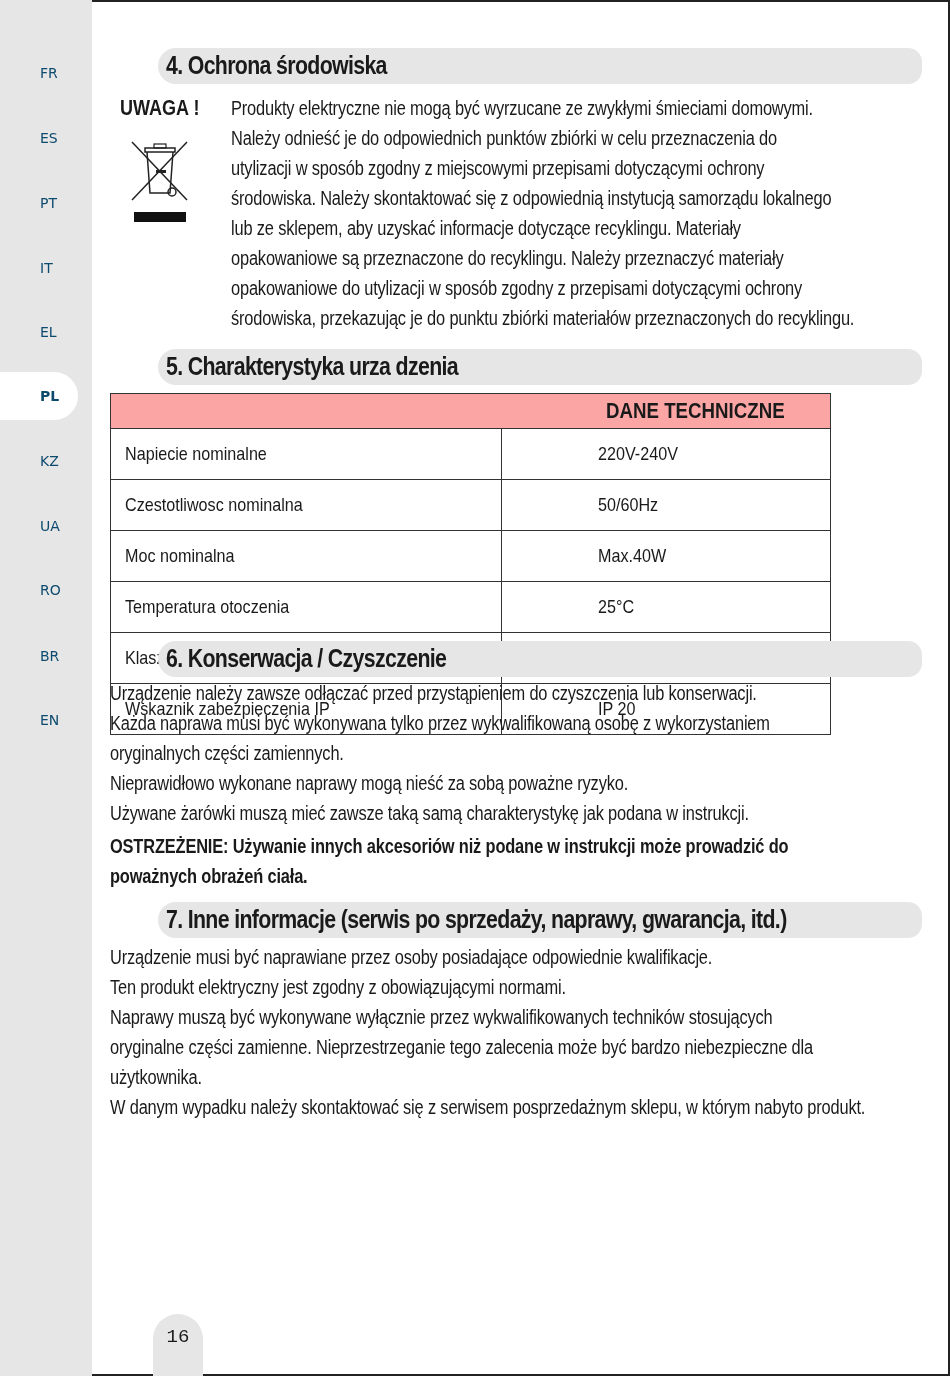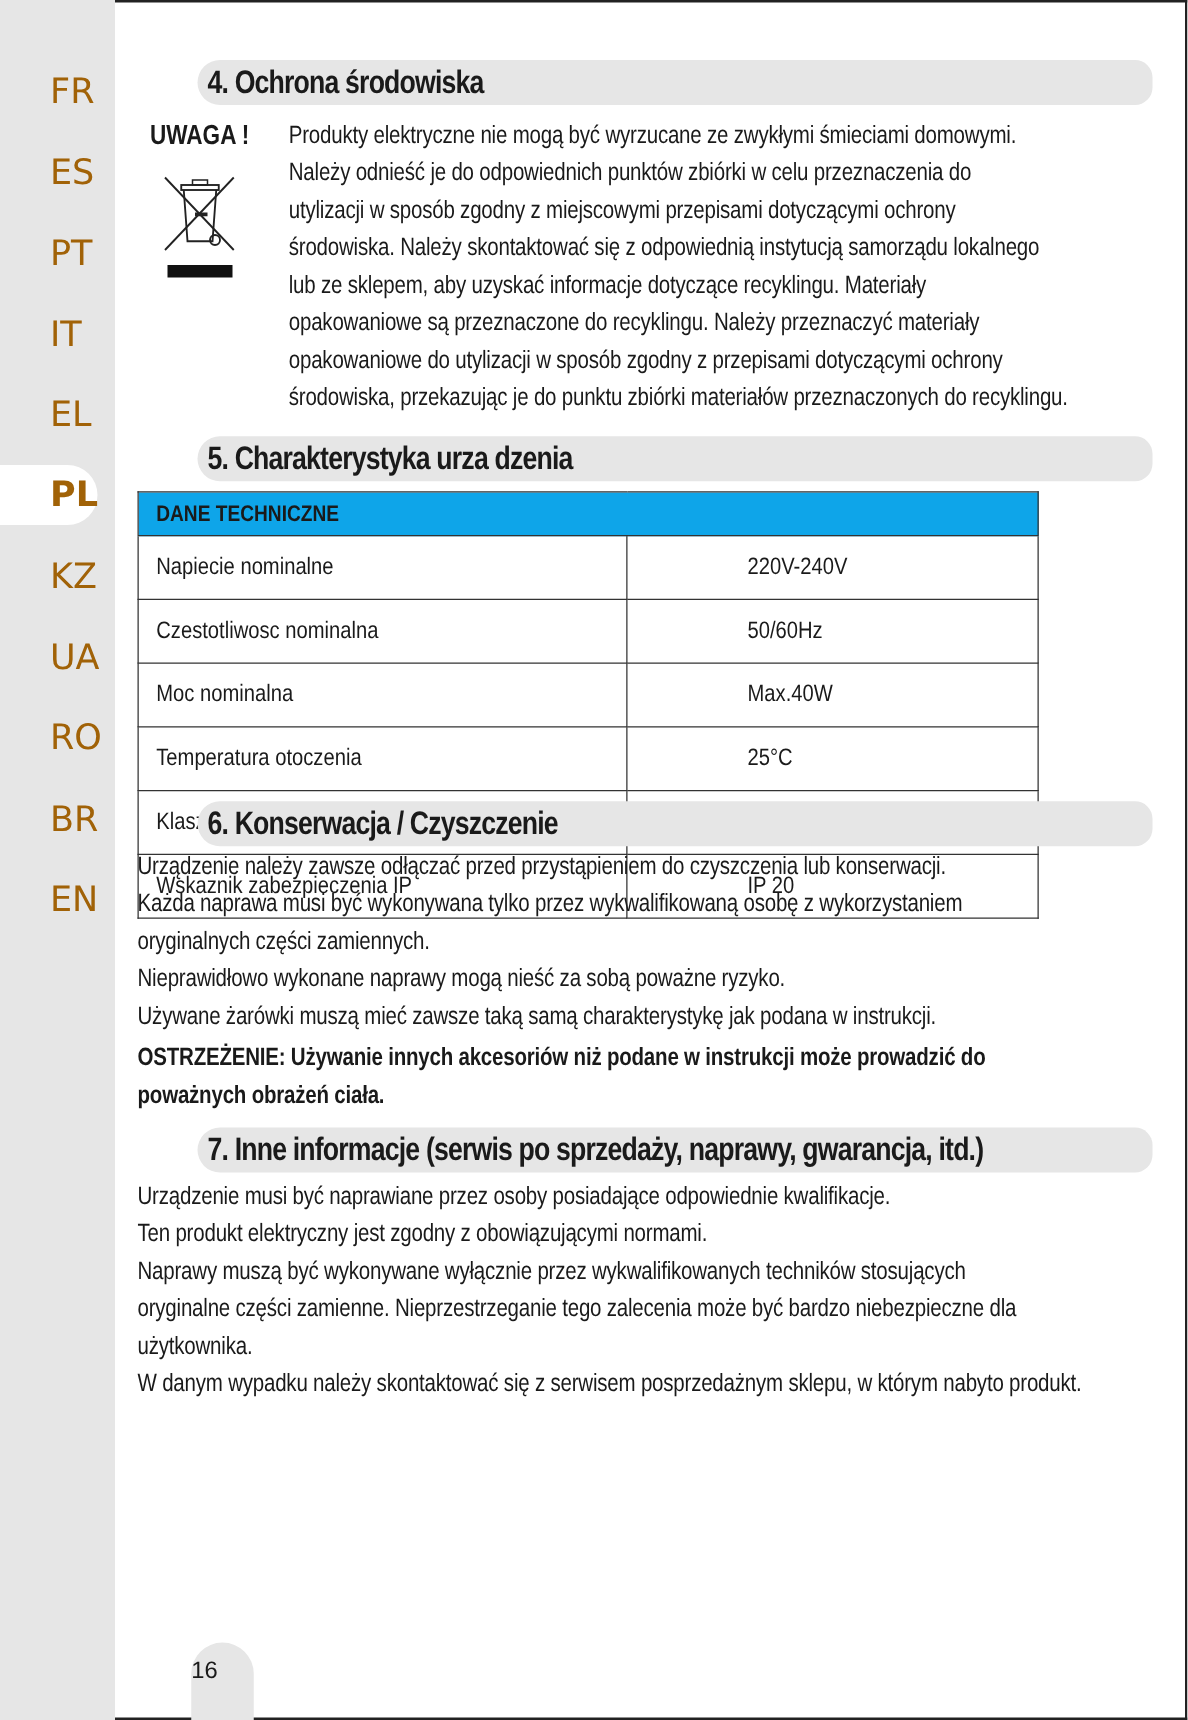--- a/index.html
+++ b/index.html
@@ -7,21 +7,21 @@
     width: 950px; height: 1376px; position: relative; overflow: hidden;
     background: #ffffff; font-family: "Liberation Sans Narrow", "Liberation Sans", sans-serif; color: #1a1a1a;
   }
   .frame-top { position: absolute; left: 92px; top: 0; right: 0; height: 2px; background: #222; }
   .frame-right { position: absolute; right: 0; top: 0; bottom: 0; width: 2px; background: #222; }
   .frame-bottom { position: absolute; left: 92px; right: 0; bottom: 0; height: 2px; background: #222; }
   .sidebar { position: absolute; left: 0; top: 0; width: 92px; height: 1376px; background: #e6e6e6; }
   .lang {
     position: absolute; left: 0; width: 78px; height: 48px; line-height: 48px;
     text-align: right; padding-right: 0; font-family: "DejaVu Sans", sans-serif;
-    font-size: 28px; color: #a16207; cursor: pointer;
+    font-size: 14px; color: #0c4a6e; cursor: pointer;
   }
   .lang span { position: absolute; left: 40px; }
   .lang.active { background: #fff; border-radius: 0 24px 24px 0; font-weight: bold; }
   .content { position: absolute; left: 110px; top: 0; width: 820px; }
   .sec-head {
     position: absolute; left: 0; width: 764px; height: 36px; background: #e6e6e6;
     border-radius: 18px 14px 14px 18px;
     margin-left: 48px;
   }
   .sec-head h2 {
@@ -32,30 +32,30 @@
   .uwaga { position: absolute; left: 10px; top: 95px; font-weight: bold; font-size: 22px; }
   .weee { position: absolute; left: 20px; top: 140px; width: 60px; height: 90px; }
   .para {
     position: absolute; font-size: 20px; line-height: 30px; letter-spacing: -0.2px;
   }
   table.spec {
     position: absolute; left: 0; top: 393px; width: 721px; border-collapse: collapse;
     border: 1.5px solid #333; font-size: 19px;
   }
   table.spec th {
-    background: #0ea5e9; text-align: left; height: 34px; padding: 0 14px; font-size: 18px;
+    background: #fca5a5; text-align: right; height: 34px; padding: 0 14px; font-size: 22px;
     border-bottom: 1.5px solid #333;
   }
   table.spec td { border: 1px solid #333; padding: 12px 14px; height: 26px; }
   table.spec td.val { padding-left: 96px; }
   .cell-inner { display: inline-block; transform: scaleX(0.85); transform-origin: left center; white-space: nowrap; }
   .warn { font-weight: bold; }
   .page-tab {
     position: absolute; left: 153px; top: 1314px; width: 50px; height: 62px; background: #e6e6e6;
-    border-radius: 25px 25px 0 0; font-family: Liberation Sans, sans-serif;
+    border-radius: 25px 25px 0 0; text-align: center; font-family: Liberation Mono, monospace;
     font-size: 19px; line-height: 46px;
   }
 </style>
 </head>
 <body>
 
 <div class="frame-top"></div>
 <div class="frame-right"></div>
 <div class="frame-bottom"></div>
 

